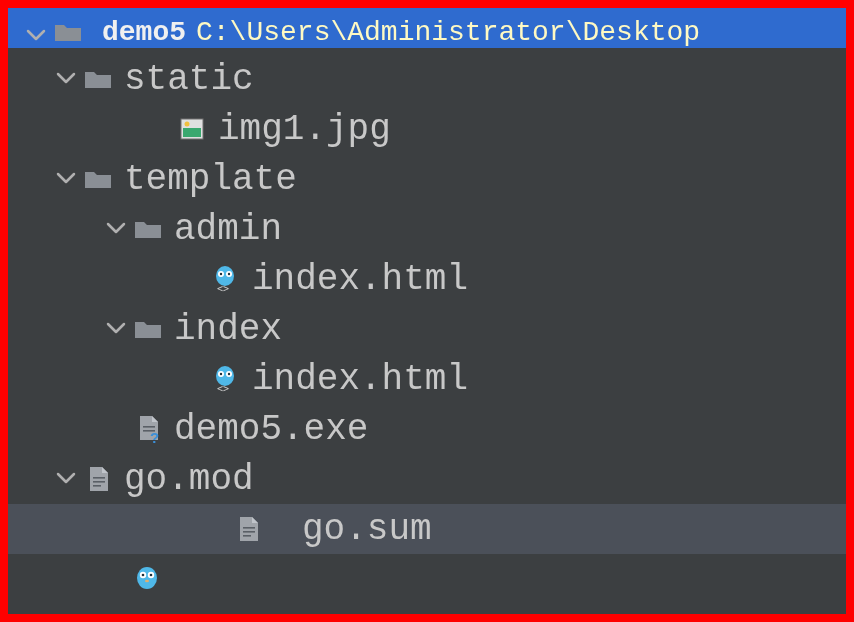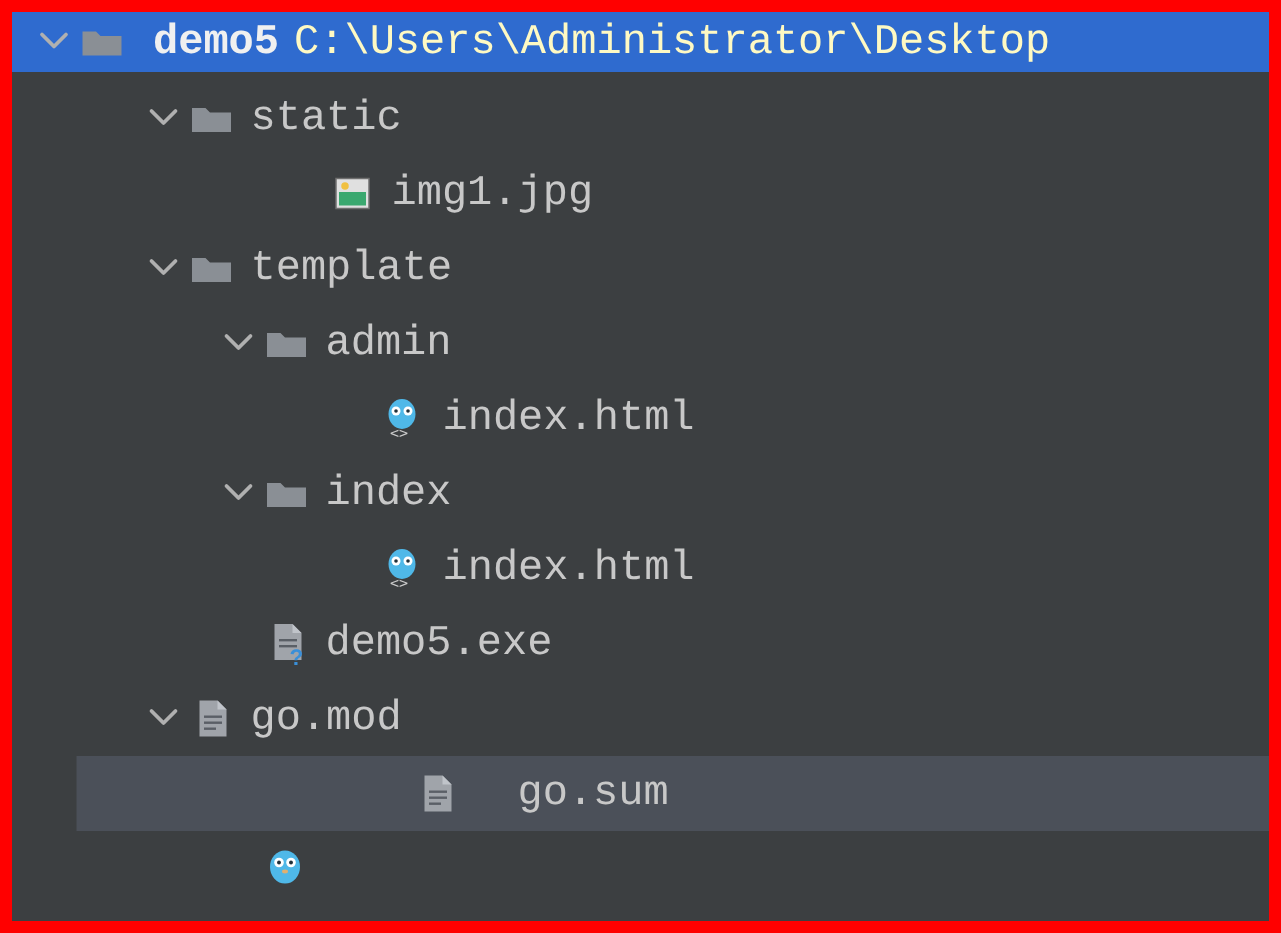--- a/index.html
+++ b/index.html
@@ -14,42 +14,41 @@
       width: 854px;
       height: 622px;
       border: 8px solid #ff0000;
       background: #3c3f41;
       position: relative;
     }
     .header-row {
       background: #2f6bcf;
       height: 40px;
       display: flex;
-      align-items: center;
+      align-items: flex-end;
       padding-left: 14px;
       font-size: 28px;
       color: #e8e8e8;
       overflow: hidden;
       white-space: nowrap;
     }
     .header-row .project-name {
       font-weight: bold;
       color: #f0f0f0;
       margin-left: 8px;
     }
     .header-row .project-path {
       font-weight: normal;
       color: #fef9c3;
       margin-left: 10px;
     }
     .tree {
       padding-top: 6px;
-      font-size: 28px;
+      font-size: 36px;
       color: #c8c8c8;
-      margin-left: 43px;
     }
     .tree-row {
       height: 50px;
       display: flex;
       align-items: center;
       white-space: nowrap;
     }
     .tree-row.selected-row {
       background: #4b5059;
       gap: 28px;

